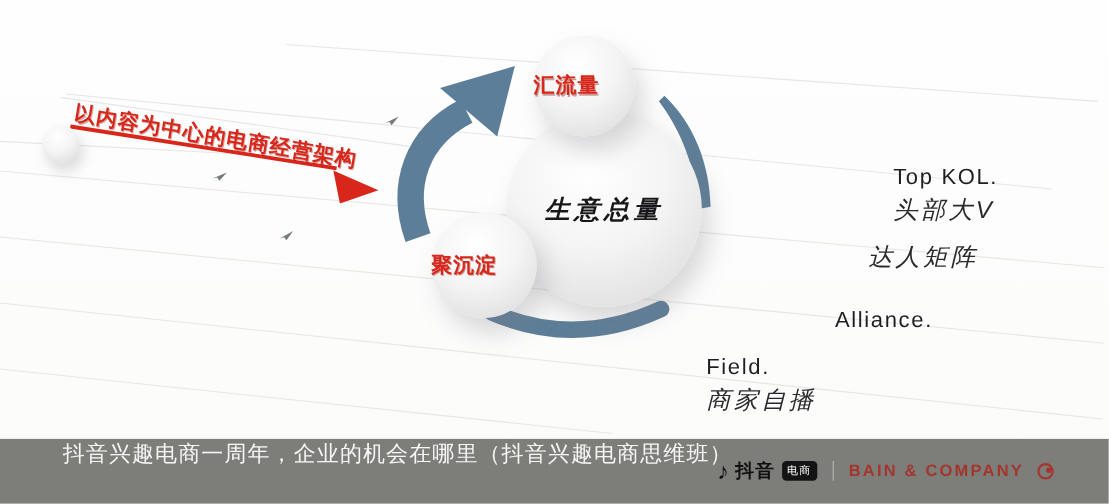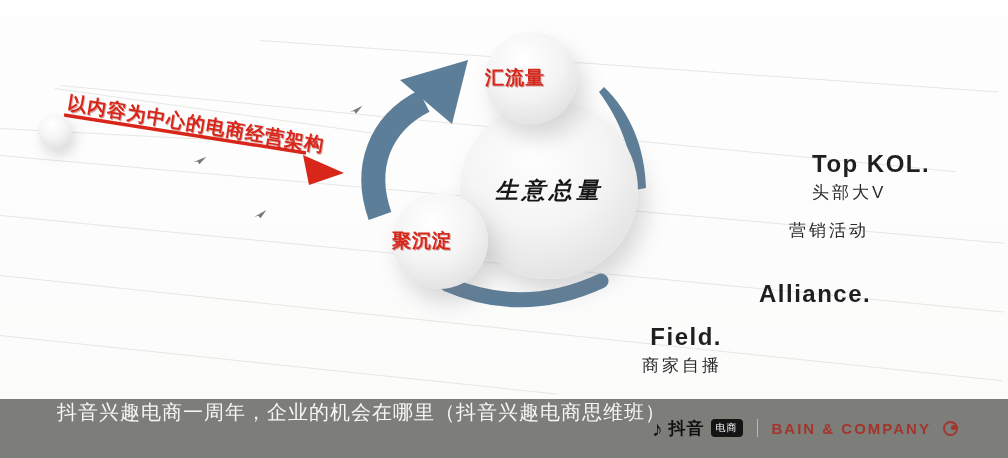--- a/index.html
+++ b/index.html
@@ -50,22 +50,22 @@
   .big .clabel{color:#18181a;font-size:23px;font-weight:800;letter-spacing:4px;}
   .node{z-index:4;display:flex;align-items:center;justify-content:flex-start;}
   .node span{color:var(--red);font-size:19px;font-weight:800;letter-spacing:1px;
     text-shadow:1px 1px 0 rgba(140,15,5,.4);}
   .node-top{left:485px;top:32px;width:92px;height:92px;}
   .node-left{left:392px;top:193px;width:96px;height:96px;}
   .node-right{left:580px;top:189px;width:95px;height:95px;}
 
   
   .anno{position:absolute;z-index:3;white-space:nowrap;}
-  .anno .en{display:block;color:#1f1f21;font-size:24px;font-weight:700;letter-spacing:1.5px;text-align:right;}
-  .anno .zh{display:block;color:#2a2a2c;font-size:17px;letter-spacing:3px;margin-top:3px;}
+  .anno .en{display:block;color:#1f1f21;font-size:20px;font-weight:400;letter-spacing:1.5px;}
+  .anno .zh{display:block;color:#2a2a2c;font-size:22px;letter-spacing:3px;margin-top:3px;font-style:italic;}
   .a1{left:812px;top:150px;}
   .a2{left:789px;top:216px;}
   .a3{left:759px;top:280px;}
   .a4{left:642px;top:323px;}
 
   
   .footer{position:absolute;left:0;top:399px;width:1008px;height:59px;
     background:var(--footer-bar);z-index:10;display:flex;align-items:flex-start;}
   .caption{color:#f6f6f4;font-size:20px;letter-spacing:1px;margin-left:57px;white-space:nowrap;}
   .logos{position:absolute;left:652px;top:0;height:36px;display:flex;align-items:center;gap:6px;}
@@ -129,21 +129,21 @@
   </div>
   <div class="sphere node node-left">
     <span>聚沉淀</span>
   </div>
 
   <div class="anno a1">
     <span class="en">Top KOL.</span>
     <span class="zh">头部大V</span>
   </div>
   <div class="anno a2">
-    <span class="zh">营销活动</span>
+    <span class="zh">达人矩阵</span>
   </div>
   <div class="anno a3">
     <span class="en">Alliance.</span>
   </div>
   <div class="anno a4">
     <span class="en">Field.</span>
     <span class="zh">商家自播</span>
   </div>
 
   <div class="footer">

